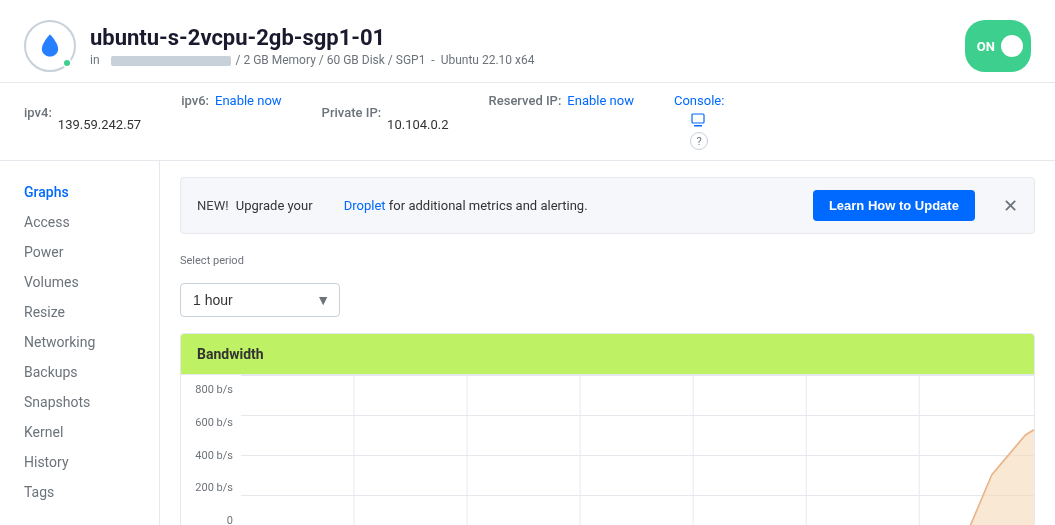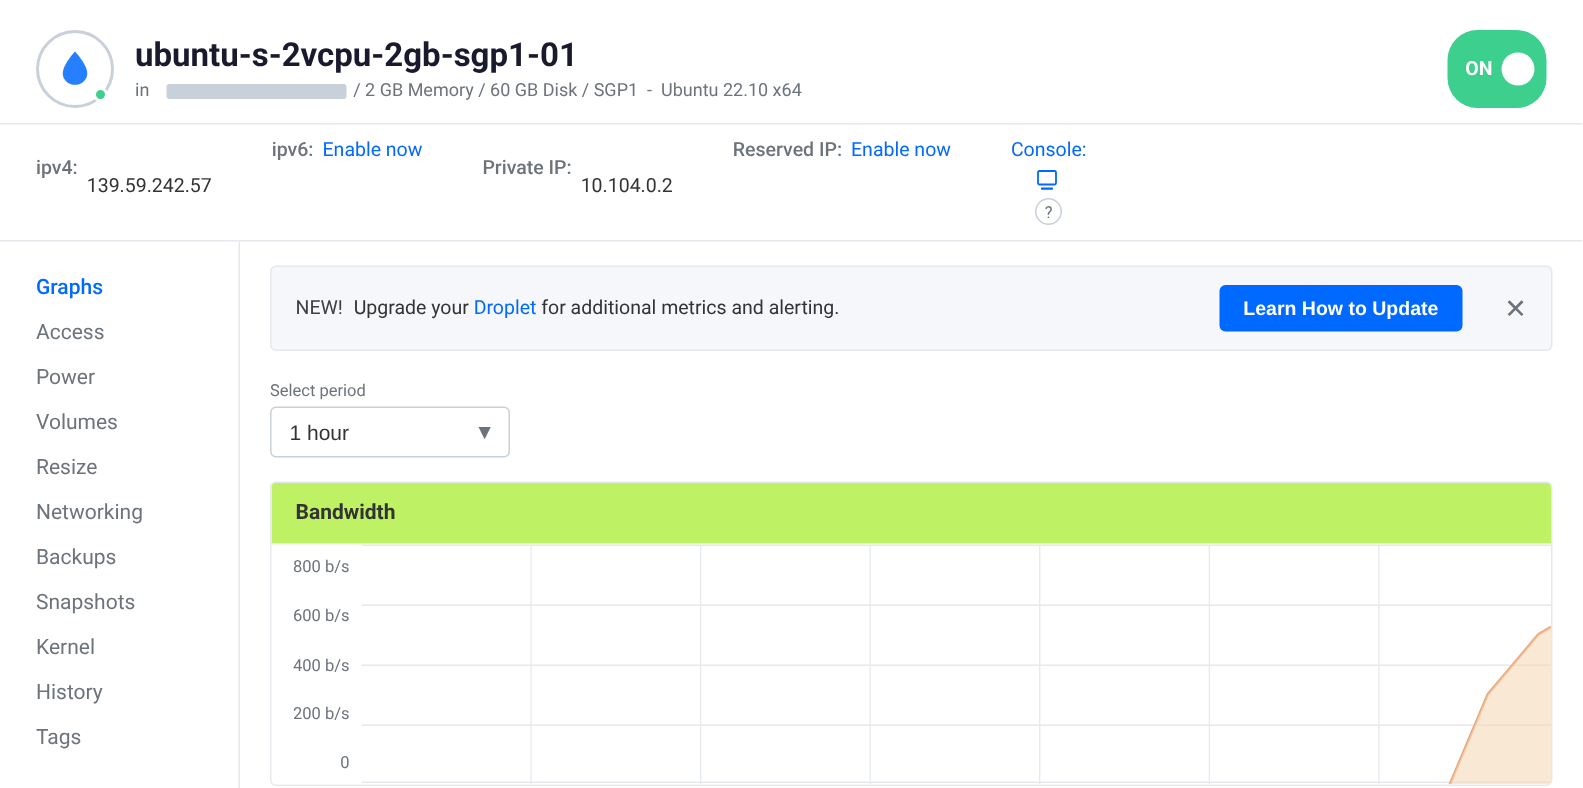--- a/index.html
+++ b/index.html
@@ -154,20 +154,21 @@
       font-size: 13px;
       color: #333;
     }
     .alert-text .new-badge {
       font-weight: 400;
       color: #404040;
       margin-right: 4px;
     }
     .alert-text .highlight {
       color: #0069ff;
+      margin-left: 28px;
     }
     .alert-actions {
       display: flex;
       align-items: center;
       gap: 28px;
     }
     .btn-update {
       background: #0069ff;
       color: #fff;
       border: none;
@@ -185,21 +186,21 @@
       cursor: pointer;
       line-height: 1;
     }
 
     .period-selector {
       margin-bottom: 16px;
     }
     .select-label {
       font-size: 11px;
       color: #6c737a;
-      margin-bottom: 4px;
+      margin-bottom: 16px;
     }
     .select-wrapper {
       position: relative;
       display: inline-block;
       width: 160px;
     }
     .select-wrapper select {
       width: 100%;
       padding: 8px 32px 8px 12px;
       border: 1px solid #c8d0da;

